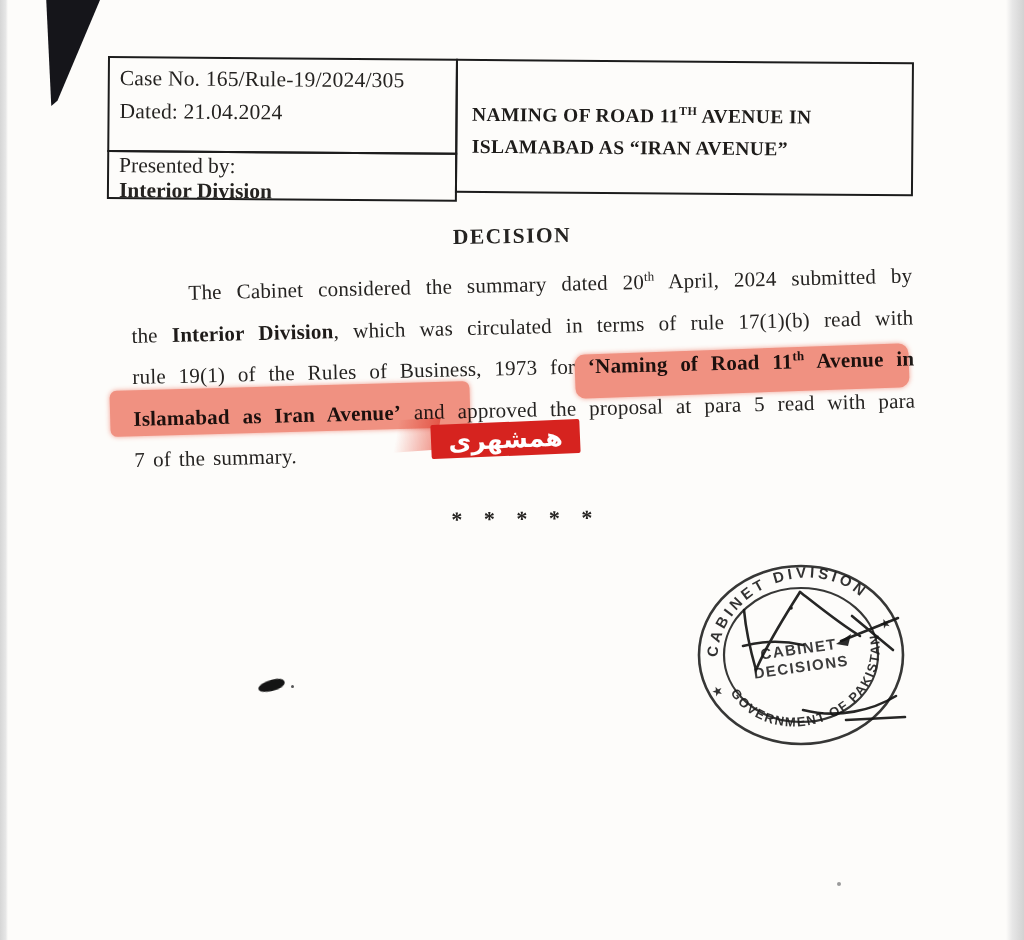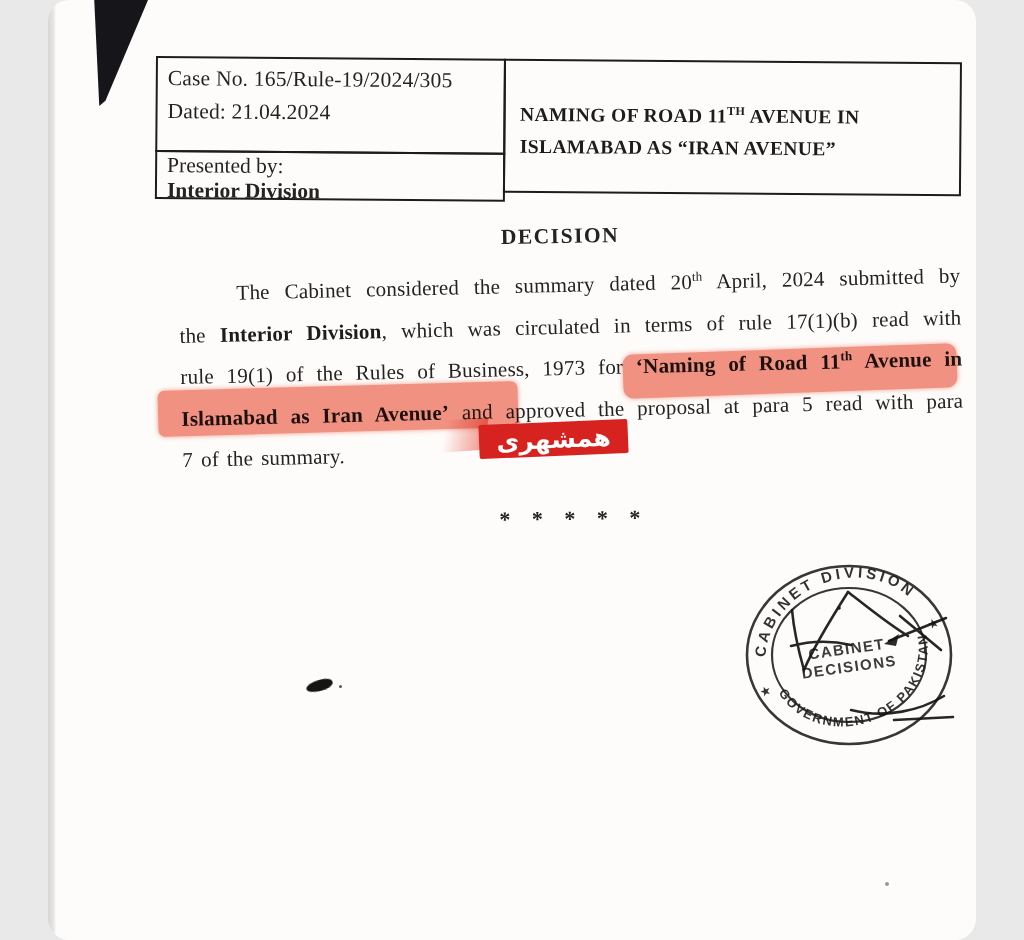--- a/index.html
+++ b/index.html
@@ -1,19 +1,19 @@
 <!DOCTYPE html>
 <html><head>
 <meta charset="utf-8">
 <style>
   html,body{margin:0;padding:0;background:#e9e9e9;}
   .page{
-    position:relative;width:928px;height:940px;margin:0 auto;
+    position:relative;width:1024px;height:940px;margin:0 auto;
     background:#fdfcfa;overflow:hidden;
-    font-family:"Liberation Serif","DejaVu Serif",serif;color:#252321;border-radius:21px;
+    font-family:"Liberation Serif","DejaVu Serif",serif;color:#252321;
   }
   
   .edge-left{position:absolute;left:0;top:0;width:8px;height:940px;
     background:linear-gradient(90deg,#d6d6d6 0%,#e6e6e6 70%,rgba(255,255,255,0) 100%);}
   .edge-right{position:absolute;left:1006px;top:0;width:18px;height:940px;
     background:linear-gradient(90deg,rgba(255,255,255,0) 0%,#e7e7e7 35%,#d2d2d2 100%);}
   
   .corner{position:absolute;left:44px;top:0;width:56px;height:106px;background:#15151a;
     clip-path:polygon(4% 0,100% 0,24% 95%,13% 100%);filter:blur(.4px);}
   

